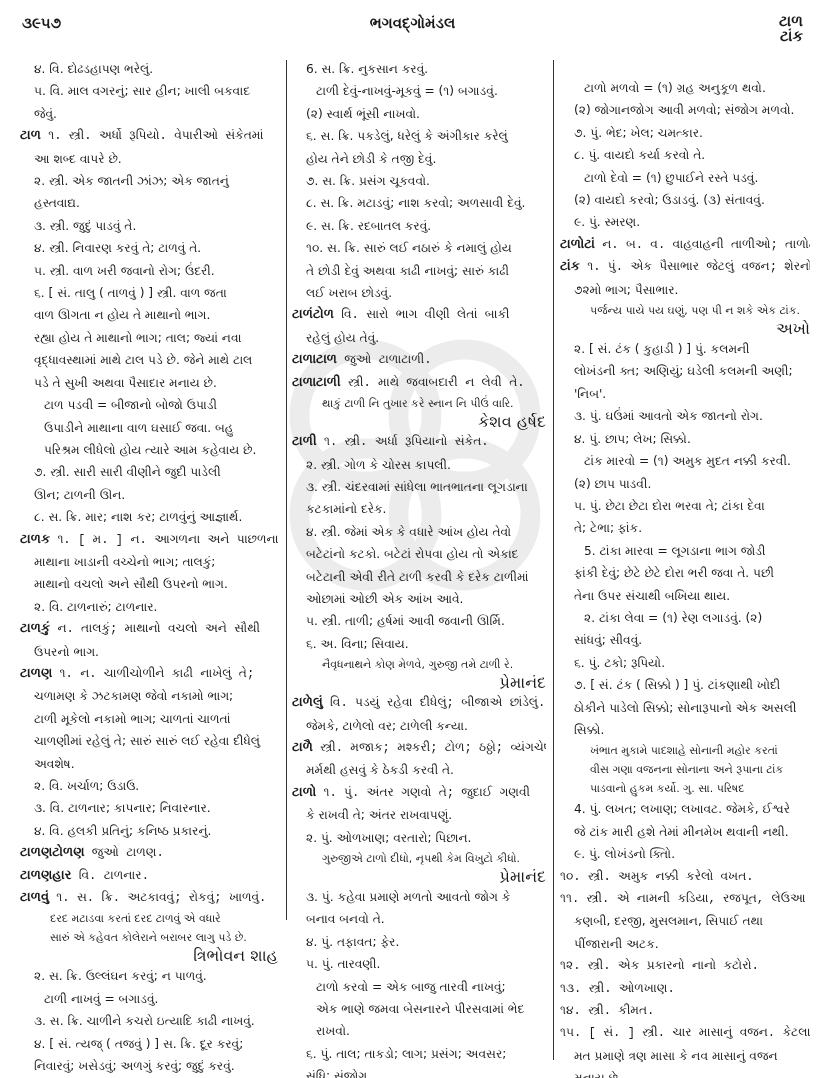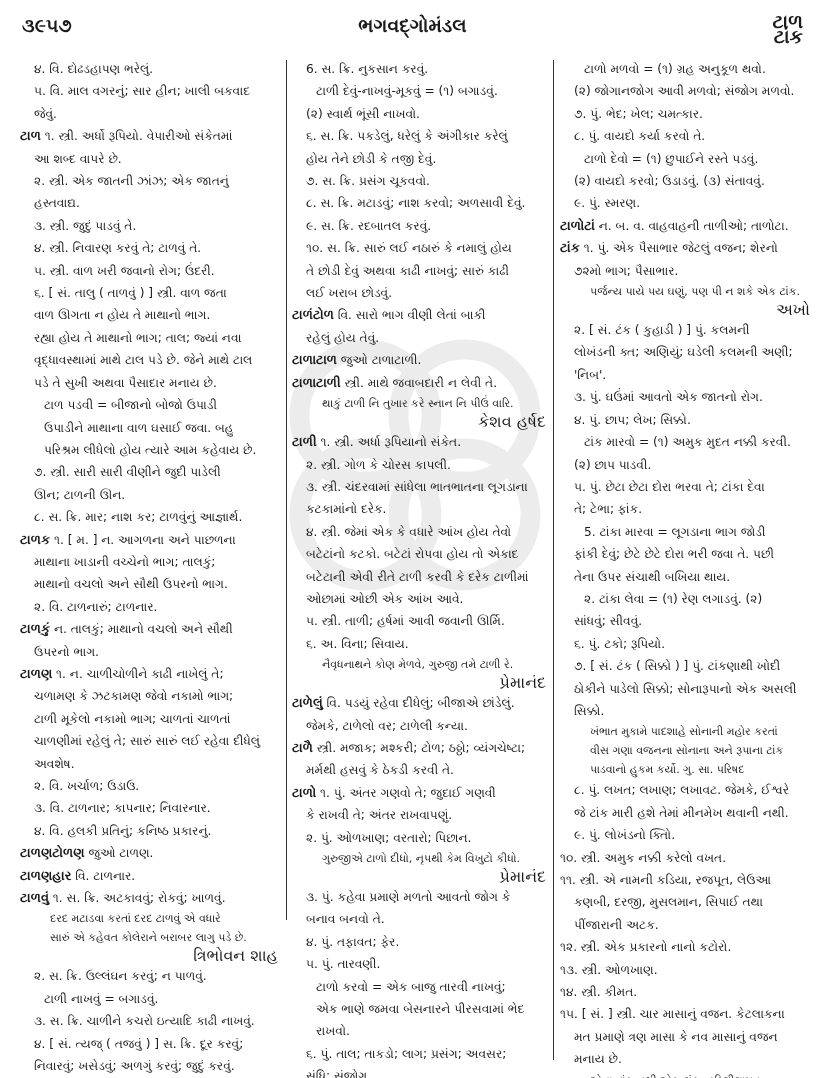--- a/index.html
+++ b/index.html
@@ -6,38 +6,38 @@
   body {
     width: 825px; height: 1078px; overflow: hidden; position: relative;
     font-family: "DejaVu Sans", sans-serif; color: #1a1a1a;
   }
   .watermark {
     position: absolute; left: 250px; top: 300px; width: 330px; height: 330px;
     pointer-events: none; opacity: 0.07;
   }
   .header {
     position: absolute; top: 14px; left: 0; right: 0; height: 36px;
-    font-weight: bold; font-size: 19px;
+    font-weight: bold; font-size: 15px;
   }
   .header .pg { position: absolute; left: 22px; top: 0; }
   .header .title { position: absolute; left: 0; right: 0; text-align: center; top: 0; }
   .header .guide { position: absolute; right: 22px; top: 0; text-align: right; line-height: 15px; }
   .col {
     position: absolute; top: 58px; bottom: 12px; font-size: 12.2px; line-height: 22.4px;
   }
   .col.c1 { left: 20px; width: 258px; }
   .col.c2 { left: 292px; width: 254px; }
-  .col.c3 { left: 560px; width: 250px; }
+  .col.c3 { left: 560px; width: 250px; margin-top: 19px; }
   .divider { position: absolute; top: 60px; width: 1px; background: #333; }
   .divider.d1 { left: 286px; height: 860px; }
   .divider.d2 { left: 553px; height: 1000px; }
   .line { white-space: nowrap; overflow: hidden; }
   .hw { font-weight: bold; font-size: 13px; }
   .sense { padding-left: 14px; }
-  .hang { padding-left: 0; }
+  .hang { padding-left: 0; font-family: Liberation Mono, monospace; }
   .cont { padding-left: 14px; }
   .quote { padding-left: 30px; font-size: 11px; line-height: 19px; }
   .author { text-align: right; font-size: 16px; line-height: 18px; }
   .phrase { padding-left: 24px; }
 </style>
 </head>
 <body>
 
 <svg class="watermark" viewBox="0 0 100 100">
   <circle cx="35" cy="35" r="20" fill="none" stroke="#000" stroke-width="6"></circle>
@@ -182,21 +182,21 @@
     <div class="line cont">તેના ઉપર સંચાથી બખિયા થાય.</div>
     <div class="line phrase">૨. ટાંકા લેવા = (૧) રેણ લગાડવું. (૨)</div>
     <div class="line cont">સાંધવું; સીવવું.</div>
     <div class="line sense">૬. પું. ટકો; રૂપિયો.</div>
     <div class="line sense">૭. [ સં. ટંક ( સિક્કો ) ] પું. ટાંકણાથી ખોદી</div>
     <div class="line cont">ઠોકીને પાડેલો સિક્કો; સોનારૂપાનો એક અસલી</div>
     <div class="line cont">સિક્કો.</div>
     <div class="line quote">ખંભાત મુકામે પાદશાહે સોનાની મહોર કરતાં</div>
     <div class="line quote">વીસ ગણા વજનના સોનાના અને રૂપાના ટાંક</div>
     <div class="line quote">પાડવાનો હુકમ કર્યો.        ગુ. સા. પરિષદ</div>
-    <div class="line sense">૮. પું. લખત; લખાણ; લખાવટ. જેમકે, ઈશ્વરે</div>
+    <div class="line sense">4. પું. લખત; લખાણ; લખાવટ. જેમકે, ઈશ્વરે</div>
     <div class="line cont">જે ટાંક મારી હશે તેમાં મીનમેખ થવાની નથી.</div>
     <div class="line sense">૯. પું. લોખંડનો ક્તિો.</div>
     <div class="line hang">૧૦. સ્ત્રી. અમુક નક્કી કરેલો વખત.</div>
     <div class="line hang">૧૧. સ્ત્રી. એ નામની કડિયા, રજપૂત, લેઉઆ</div>
     <div class="line cont">કણબી, દરજી, મુસલમાન, સિપાઈ તથા</div>
     <div class="line cont">પીંજારાની અટક.</div>
     <div class="line hang">૧૨. સ્ત્રી. એક પ્રકારનો નાનો કટોરો.</div>
     <div class="line hang">૧૩. સ્ત્રી. ઓળખાણ.</div>
     <div class="line hang">૧૪. સ્ત્રી. કીમત.</div>
     <div class="line hang">૧૫. [ સં. ] સ્ત્રી. ચાર માસાનું વજન. કેટલાકના</div>

